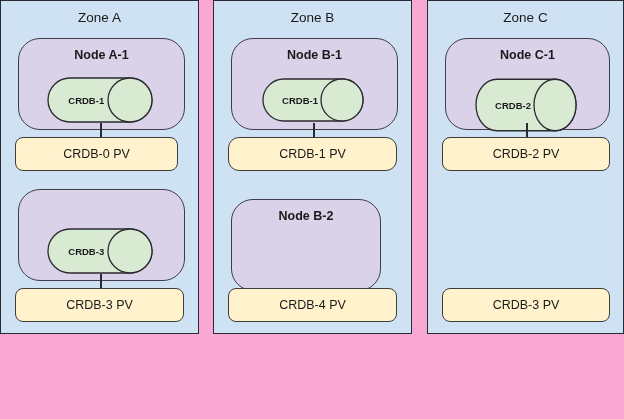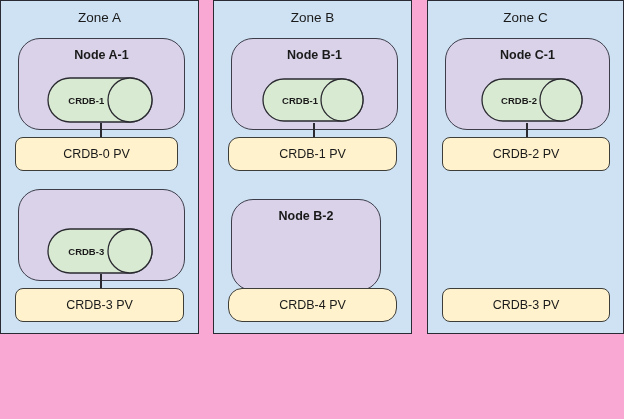--- a/index.html
+++ b/index.html
@@ -159,31 +159,31 @@
     <div class="connector" style="left:99px; top:122px; height:15px;"></div>
 
     <div class="pv" style="left:14px; top:136px; width:169px; height:34px;border-radius:11px;">
       <span class="pv-label">CRDB-1 PV</span>
     </div>
 
     <div class="node" style="left:17px; top:198px; width:150px; height:92px;">
       <div class="node-title">Node B-2</div>
     </div>
 
-    <div class="pv" style="left:14px; top:287px; width:169px; height:34px;border-radius:14px;">
+    <div class="pv" style="left:14px; top:287px; width:169px; height:34px;">
       <span class="pv-label">CRDB-4 PV</span>
     </div>
   </div>
 
   <div class="zone" style="left:427px; top:0px; width:197px; height:334px;">
     <div class="zone-title">Zone C</div>
 
     <div class="node" style="left:17px; top:37px; width:165px; height:92px;">
       <div class="node-title">Node C-1</div>
-      <div class="cyl" style="left:36px; top:39px; width:100px; height:44px;">
+      <div class="cyl" style="left:30px; top:39px; width:100px; height:54px;">
         <svg viewBox="0 0 100 44" preserveAspectRatio="none">
           <path d="M 21,1 H 79 A 21,21 0 0 1 79,43 H 21 A 21,21 0 0 1 21,1 Z" fill="#d9ead3" stroke="#2a2a30" stroke-width="1.3"></path>
           <ellipse cx="79" cy="22" rx="21" ry="21" fill="#d9ead3" stroke="#2a2a30" stroke-width="1.3"></ellipse>
         </svg>
         <div class="cyl-label">CRDB-2</div>
       </div>
     </div>
     <div class="connector" style="left:98px; top:122px; height:15px;"></div>
 
     <div class="pv" style="left:14px; top:136px; width:168px; height:34px;">

